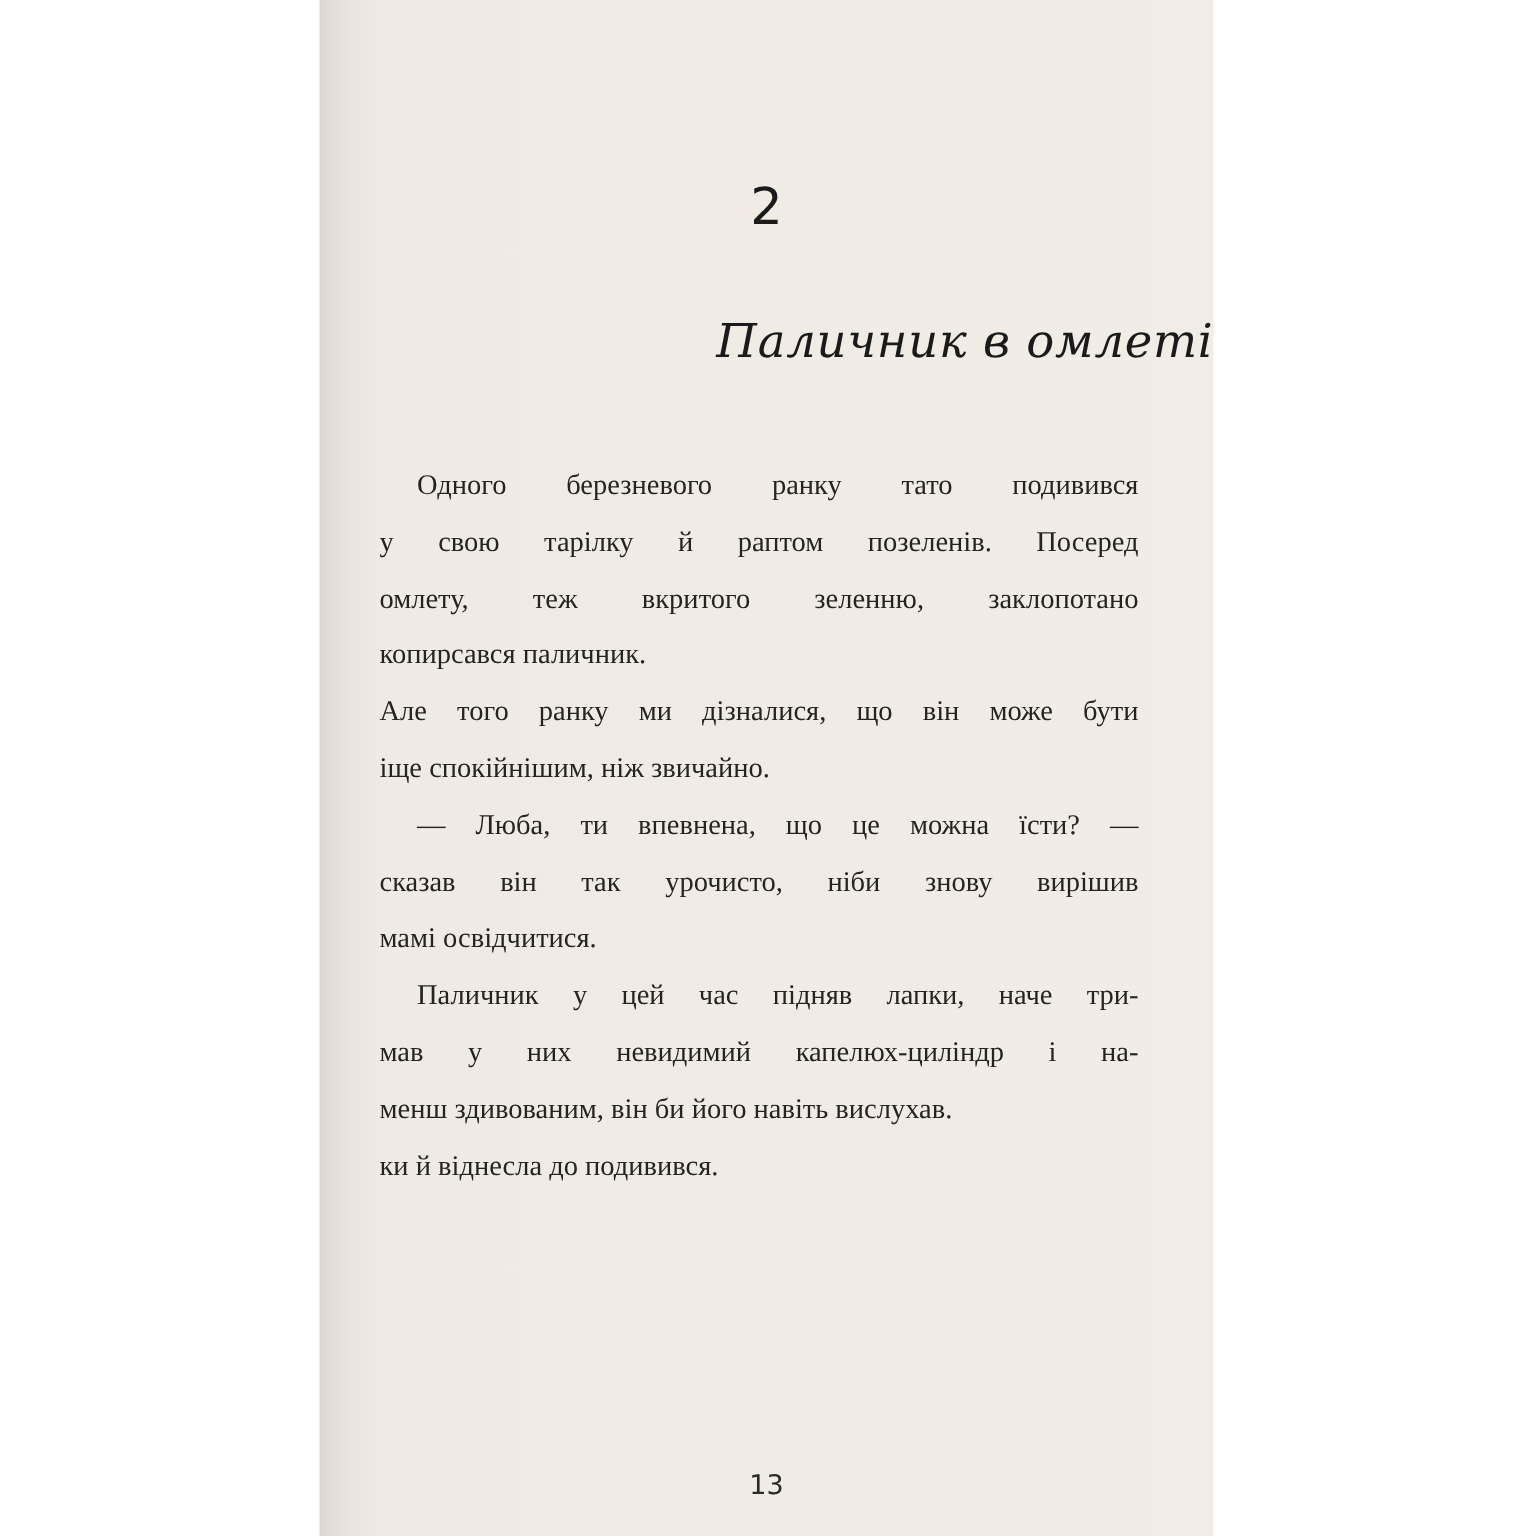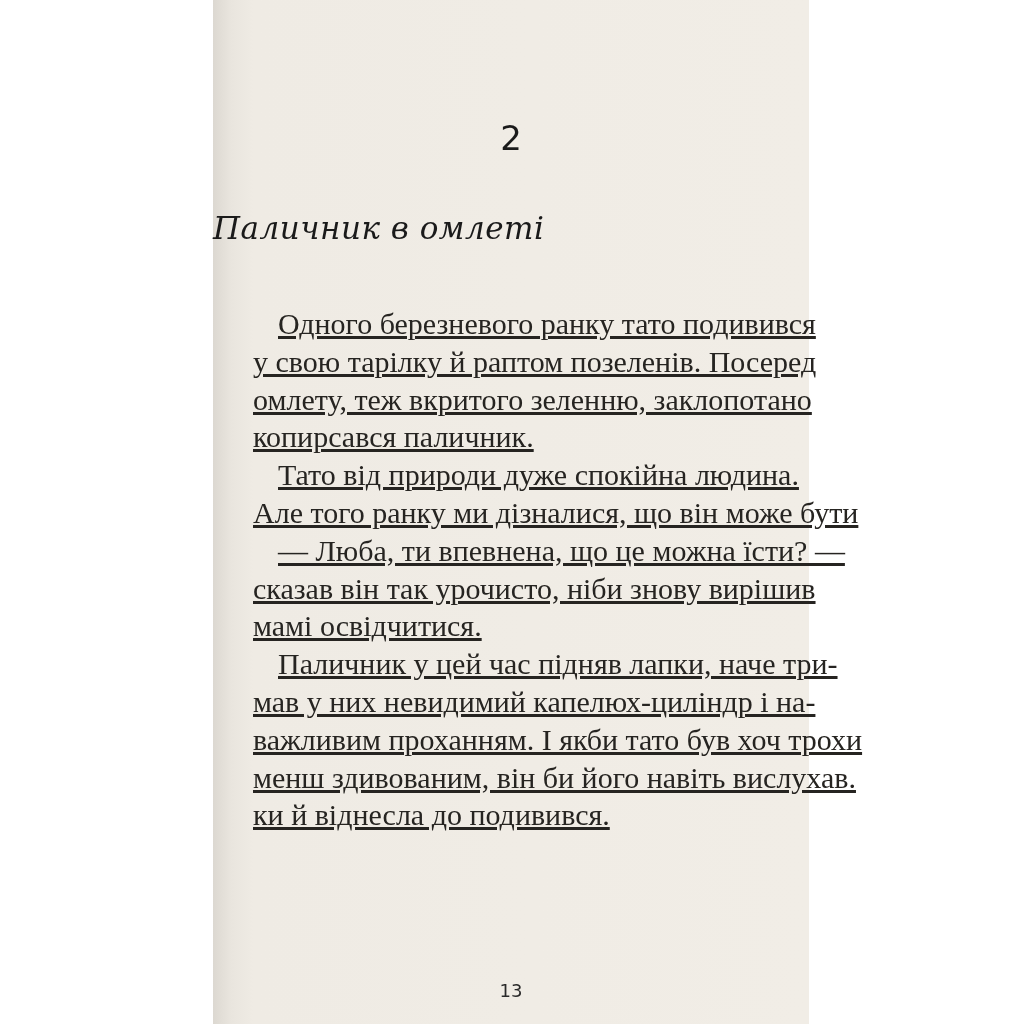--- a/index.html
+++ b/index.html
@@ -28,38 +28,37 @@
       font-family: "DejaVu Sans", sans-serif;
       font-size: 34px;
       color: #1a1a1a;
       line-height: 40px;
     }
     .chapter-title {
       position: absolute;
       left: 0;
       width: 100%;
       top: 208px;
-      text-align: left;
+      text-align: right;
       font-family: "DejaVu Serif", serif;
       font-style: italic;
       font-size: 31px;
       color: #1a1a1a;
       line-height: 40px;
       letter-spacing: 0.5px;
     }
     .body-text {
       position: absolute;
       left: 40px;
       top: 305px;
       width: 506px;
       font-family: "Liberation Serif", serif;
-      font-size: 30px;
+      font-size: 19px;
       color: #262421;
       line-height: 37.8px;
-      text-decoration: underline;
     }
     .line {
       display: block;
       white-space: nowrap;
       text-align: justify;
       text-align-last: justify;
       height: 37.8px;
     }
     .line.indent { padding-left: 25px; }
     .line.last { text-align-last: left; }
@@ -82,32 +81,31 @@
   <div class="chapter-title">Паличник в омлеті</div>
 
   <div class="body-text">
     <div>
       <span class="line indent">Одного березневого ранку тато подивився</span>
       <span class="line">у свою тарілку й раптом позеленів. Посеред</span>
       <span class="line">омлету, теж вкритого зеленню, заклопотано</span>
       <span class="line last">копирсався паличник.</span>
     </div>
     <div>
-      <span class="line indent">Тато від природи дуже спокійна людина.</span>
       <span class="line">Але того ранку ми дізналися, що він може бути</span>
+      <span class="line last">іще спокійнішим, ніж звичайно.</span>
     </div>
     <div>
       <span class="line indent">— Люба, ти впевнена, що це можна їсти? —</span>
       <span class="line">сказав він так урочисто, ніби знову вирішив</span>
       <span class="line last">мамі освідчитися.</span>
     </div>
     <div>
       <span class="line indent">Паличник у цей час підняв лапки, наче три-</span>
       <span class="line">мав у них невидимий капелюх-циліндр і на-</span>
-      <span class="line">важливим проханням. І якби тато був хоч трохи</span>
       <span class="line last">менш здивованим, він би його навіть вислухав.</span>
     </div>
     <div>
       <span class="line last">ки й віднесла до подивився.</span>
     </div>
   </div>
 
   <div class="page-number">13</div>
 </div>
 

